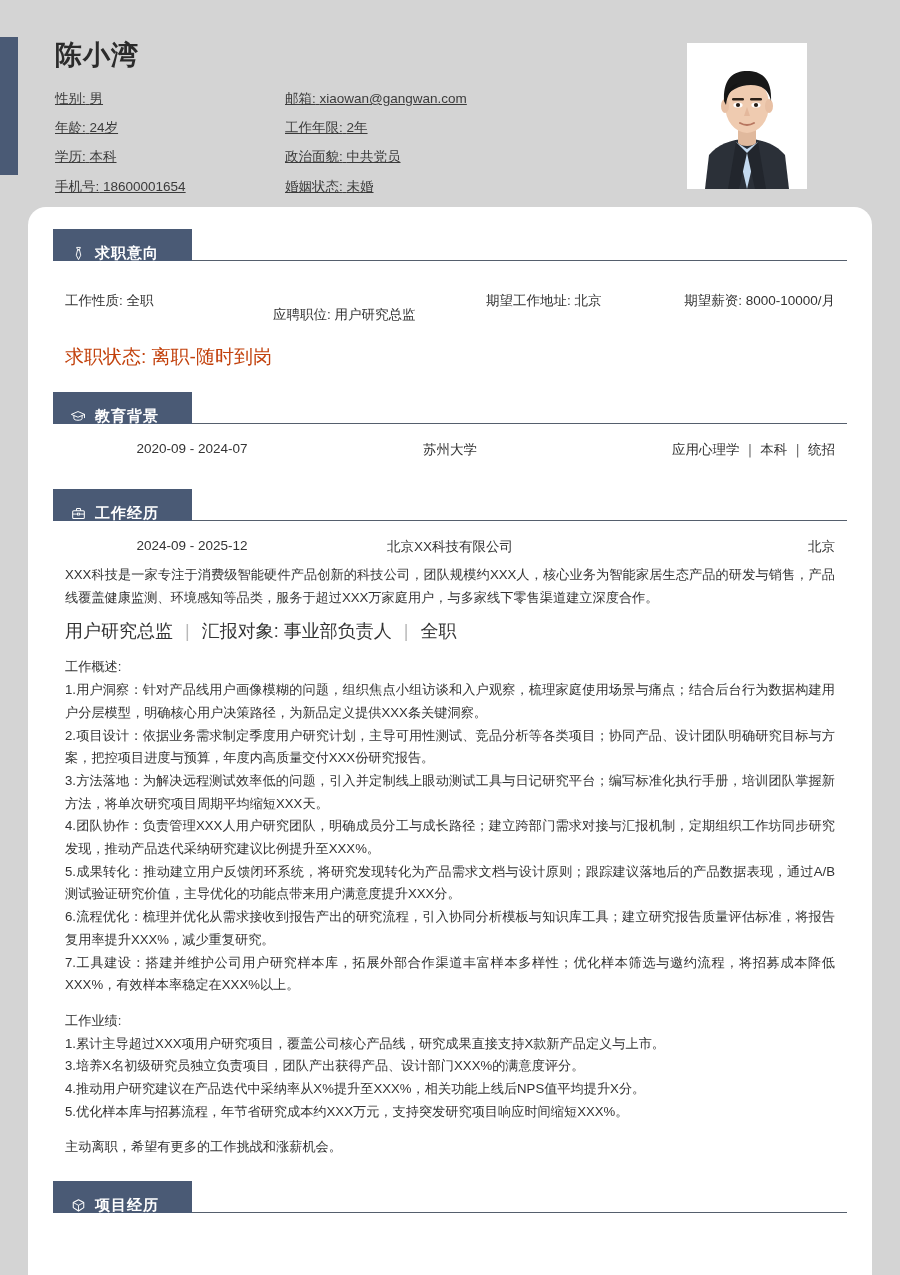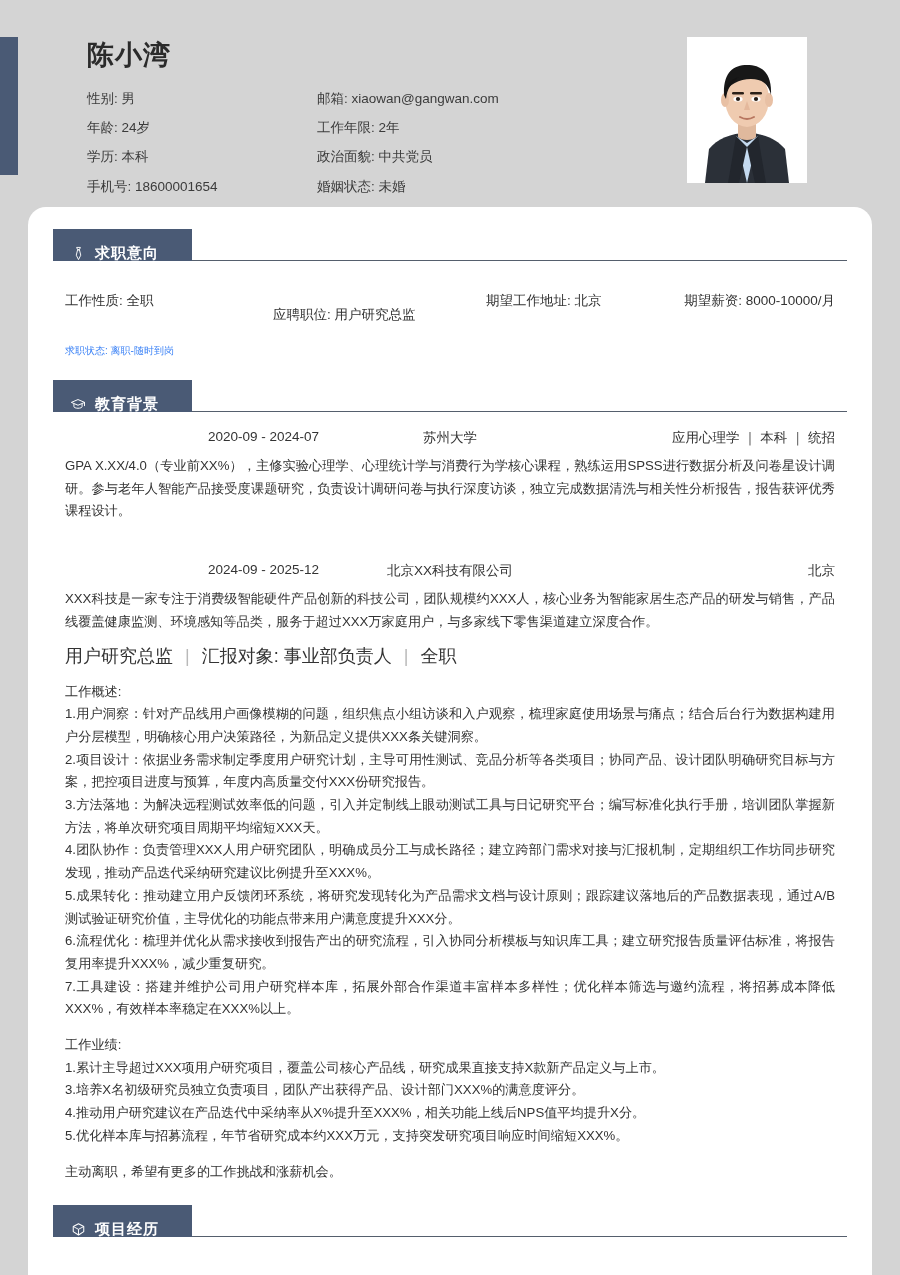--- a/index.html
+++ b/index.html
@@ -26,44 +26,45 @@
   .accent-bar {
     position: absolute;
     left: 0;
     top: 37px;
     width: 18px;
     height: 138px;
     background: #4a5a75;
   }
   .header-inner {
     position: relative;
-    margin-left: 87px;
+    margin-left: 55px;
     margin-right: 28px;
     display: flex;
     justify-content: space-between;
-    align-items: flex-start;
+    align-items: center;
     gap: 28px;
   }
   .name {
     font-size: 27px;
     font-weight: bold;
     color: #2b2b2b;
     letter-spacing: 1px;
     margin-bottom: 18px;
   }
   .info-grid {
     display: grid;
     grid-template-columns: 230px auto;
     row-gap: 13px;
   }
   .info-item {
     font-size: 13.5px;
     color: #3b3b3b;
     line-height: 1.2;
     white-space: nowrap;
+    text-decoration: underline;
   }
   .info-item .lbl { color: #3b3b3b; }
   .info-item .val { color: #3b3b3b; }
   .photo {
     width: 120px;
     height: 146px;
     background: #ffffff;
     position: relative;
     overflow: hidden;
     flex: none;
@@ -129,37 +130,37 @@
 
   
   .sec-body { padding: 17px 12px 0 12px; }
 
   .meta-row {
     display: flex;
     font-size: 13.5px;
     color: #333;
     margin-bottom: 8px;
   }
-  .meta-row .c-left  { width: 33%; text-align: right; }
+  .meta-row .c-left  { width: 33%; text-align: center; }
   .meta-row .c-mid   { width: 34%; text-align: center; }
   .meta-row .c-right { width: 33%; text-align: right; }
 
   .intent-row {
     display: flex;
     font-size: 13.5px;
     color: #333;
     margin-bottom: 20px;
     align-items: center;
   }
   .intent-row > div { white-space: nowrap; }
   .intent-row .i1 { width: 210px; }
   .intent-row .i2 { width: 215px; margin-top: 28px; }
   .intent-row .i3 { width: 200px; }
   .intent-row .i4 { width: auto; }
-  .intent-row2 { font-size: 10px; color: #3b82f6; }
+  .intent-row2 { font-size: 19px; color: #c2410c; }
 
   .para {
     font-size: 13.2px;
     line-height: 1.72;
     color: #333;
     text-align: justify;
   }
   .para-block { margin-top: 6px; }
 
   .tagline {
@@ -318,26 +319,41 @@
         <div class="sec-rule">
             <div class="line"></div>
           </div>
       </div>
       <div class="sec-body">
         <div class="meta-row">
           <div class="c-left">2020-09 - 2024-07</div>
           <div class="c-mid">苏州大学</div>
           <div class="c-right">应用心理学 ｜ 本科 ｜ 统招</div>
         </div>
-        <div class="para para-block">GPA X.XX/4.0（专业前XX%），主修实验心理学、心理统计学与消费行为学核心课程，熟练运用SPSS进行数据分析及问卷星设计调研。参与老年人智能产品接受度课题研究，负责设计调研问卷与执行深度访谈，独立完成数据清洗与相关性分析报告，报告获评优秀课程设计。</div>
       </div>
     </div>
 
     <div class="sec-gap"></div>
     <div class="section">
+      <div class="sec-head">
+        <div class="sec-tag">
+          <span class="ico">
+            <svg width="15" height="15" viewBox="0 0 16 16">
+              <rect x="1.8" y="5" width="12.4" height="8.4" rx="1.1" fill="none" stroke="#fff" stroke-width="1.1"></rect>
+              <path d="M5.8 5V3.6c0-.5.4-.9.9-.9h2.6c.5 0 .9.4.9.9V5" fill="none" stroke="#fff" stroke-width="1.1"></path>
+              <path d="M1.8 8.6h12.4" stroke="#fff" stroke-width="1"></path>
+              <rect x="6.9" y="7.6" width="2.2" height="2" fill="#4a5a75" stroke="#fff" stroke-width=".9"></rect>
+            </svg>
+          </span>
+          <span class="sec-title">工作经历</span>
+        </div>
+        <div class="sec-rule">
+            <div class="line"></div>
+          </div>
+      </div>
       <div class="sec-body">
         <div class="meta-row">
           <div class="c-left">2024-09 - 2025-12</div>
           <div class="c-mid">北京XX科技有限公司</div>
           <div class="c-right">北京</div>
         </div>
         <div class="para para-block">XXX科技是一家专注于消费级智能硬件产品创新的科技公司，团队规模约XXX人，核心业务为智能家居生态产品的研发与销售，产品线覆盖健康监测、环境感知等品类，服务于超过XXX万家庭用户，与多家线下零售渠道建立深度合作。</div>
         <div class="tagline">
           <span>用户研究总监</span>
           <span class="sep">|</span>

